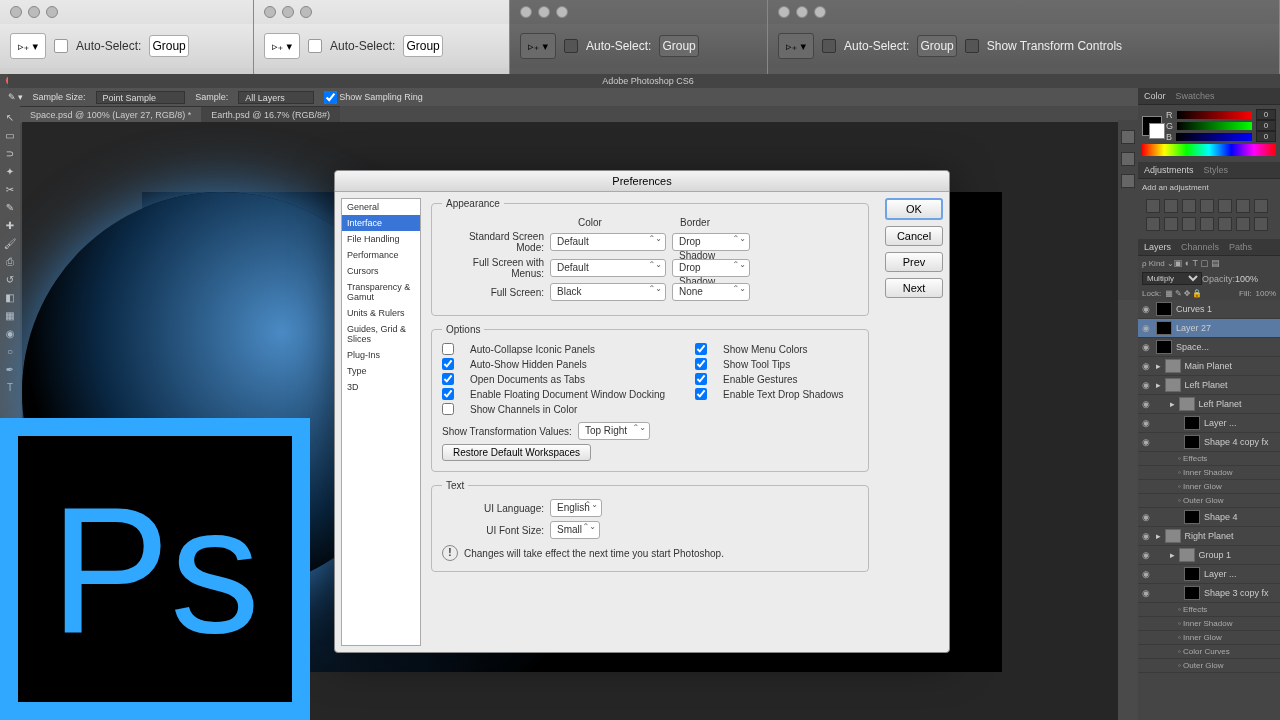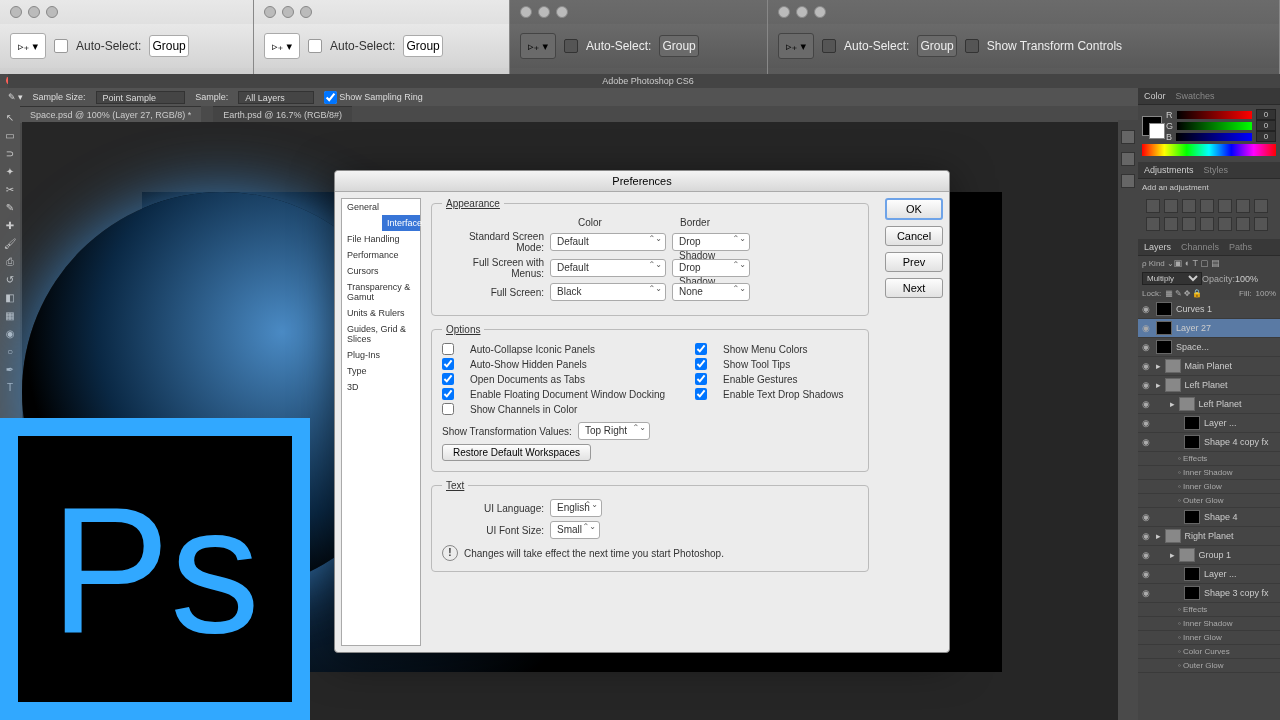--- a/index.html
+++ b/index.html
@@ -25,21 +25,21 @@
 
 .app-title { position: absolute; top: 74px; left: 8px; width: 1280px; height: 14px; background: #444; color: #ccc; font-size: 9px; text-align: center; line-height: 14px; }
 .app-traffic { position: absolute; top: 76px; left: 6px; display: flex; gap: 5px; }
 .app-traffic span { width: 9px; height: 9px; border-radius: 50%; }
 .red { background: #ff5f57; } .yel { background: #ffbd2e; } .grn { background: #28c940; }
 
 .opt-bar { position: absolute; top: 88px; left: 0; width: 1280px; height: 18px; background: #535353; display: flex; align-items: center; padding: 0 8px; gap: 10px; font-size: 9px; color: #ddd; }
 .opt-sel { background: #454545; border: 1px solid #333; padding: 1px 18px 1px 6px; font-size: 9px; color: #ddd; height: 13px; }
 .opt-sel.sm { padding: 1px 28px 1px 6px; }
 
-.doc-tabs { position: absolute; top: 106px; left: 20px; display: flex; gap: 12px; }
+.doc-tabs { position: absolute; top: 106px; left: 20px; display: flex; gap: 0; }
 .doc-tab { background: #444; color: #ccc; font-size: 9px; padding: 3px 10px; border-top: 1px solid #333; }
 .doc-tab.active { background: #555; }
 
 
 .left-tools { position: absolute; top: 106px; left: 0; width: 20px; background: #535353; height: 614px; display: flex; flex-direction: column; gap: 2px; padding-top: 4px; align-items: center; }
 .tool { width: 16px; height: 16px; font-size: 10px; color: #ccc; text-align: center; line-height: 16px; cursor: pointer; }
 
 
 .canvas { position: absolute; top: 122px; left: 22px; width: 1096px; height: 598px; background: #262626; }
 .doc { position: absolute; top: 70px; left: 120px; width: 860px; height: 480px; background: radial-gradient(circle at 20% 50%, #1a4a7a 0%, #000 45%); }
@@ -75,27 +75,27 @@
 .lname { flex: 1; white-space: nowrap; overflow: hidden; font-size: 9px; }
 
 .essentials { position: absolute; top: 88px; right: 0; height: 18px; padding: 0 10px; background: #535353; color: #ddd; font-size: 9px; line-height: 18px; width: 62px; text-align: center; border-left: 1px solid #333;}
 
 
 .pref-dialog { position: absolute; top: 170px; left: 334px; width: 616px; height: 483px; background: #ececec; border: 1px solid #888; box-shadow: 0 8px 40px rgba(0,0,0,0.5); border-radius: 4px; }
 .pref-title { text-align: center; font-size: 11px; padding: 4px; background: linear-gradient(#f4f4f4,#d8d8d8); border-bottom: 1px solid #aaa; border-radius: 4px 4px 0 0; }
 .pref-body { display: flex; height: 460px; }
 .pref-sidebar { width: 80px; background: #fff; border: 1px solid #aaa; margin: 6px 0 6px 6px; font-size: 9px; }
 .pref-sidebar div { padding: 3px 5px; cursor: pointer; color: #333; }
-.pref-sidebar div.sel { background: #3875d7; color: #fff; margin-left: 40px; }
+.pref-sidebar div.sel { background: #3875d7; color: #fff; }
 .pref-main { flex: 1; padding: 6px 10px; font-size: 10px; color: #333; }
 .pref-btns { width: 70px; padding: 6px; display: flex; flex-direction: column; gap: 6px; }
 .pref-btn { background: linear-gradient(#fdfdfd,#e2e2e2); border: 1px solid #999; border-radius: 3px; padding: 3px 0; font-size: 11px; cursor: pointer; }
 .pref-btn.primary { border: 2px solid #6ea3e8; }
 fieldset { border: 1px solid #bbb; border-radius: 4px; padding: 8px 10px 10px; margin-bottom: 8px; }
-legend { font-size: 10px; padding: 0 4px; color: #333; text-decoration: underline; }
+legend { font-size: 10px; padding: 0 4px; color: #333; }
 .fr { display: flex; align-items: center; gap: 6px; margin-bottom: 4px; }
 .fr-label { width: 102px; text-align: right; font-size: 10px; }
 .theme-sw { width: 22px; height: 22px; border: 1px solid #888; cursor: pointer; }
 .theme-sw.sel { outline: 2px solid #5a9ae4; }
 .col-hdr { display: flex; margin-left: 108px; gap: 50px; font-size: 10px; margin-bottom: 3px; }
 .col-hdr span:first-child { width: 80px; text-align: center; }
 .sel-box { background: #fff; border: 1px solid #aaa; border-radius: 3px; padding: 1px 16px 1px 6px; font-size: 10px; position: relative; height: 18px; line-height: 14px; display: inline-block; }
 .sel-box::after { content: '⌃⌄'; position: absolute; right: 3px; top: 0; font-size: 8px; color: #555; line-height: 9px; }
 .sel-box.w1 { width: 116px; } .sel-box.w2 { width: 78px; } .sel-box.w3 { width: 72px; } .sel-box.w4 { width: 52px; } .sel-box.w5 { width: 50px; }
 .chk-row { display: flex; align-items: center; gap: 16px; margin-bottom: 3px; font-size: 10px; }

